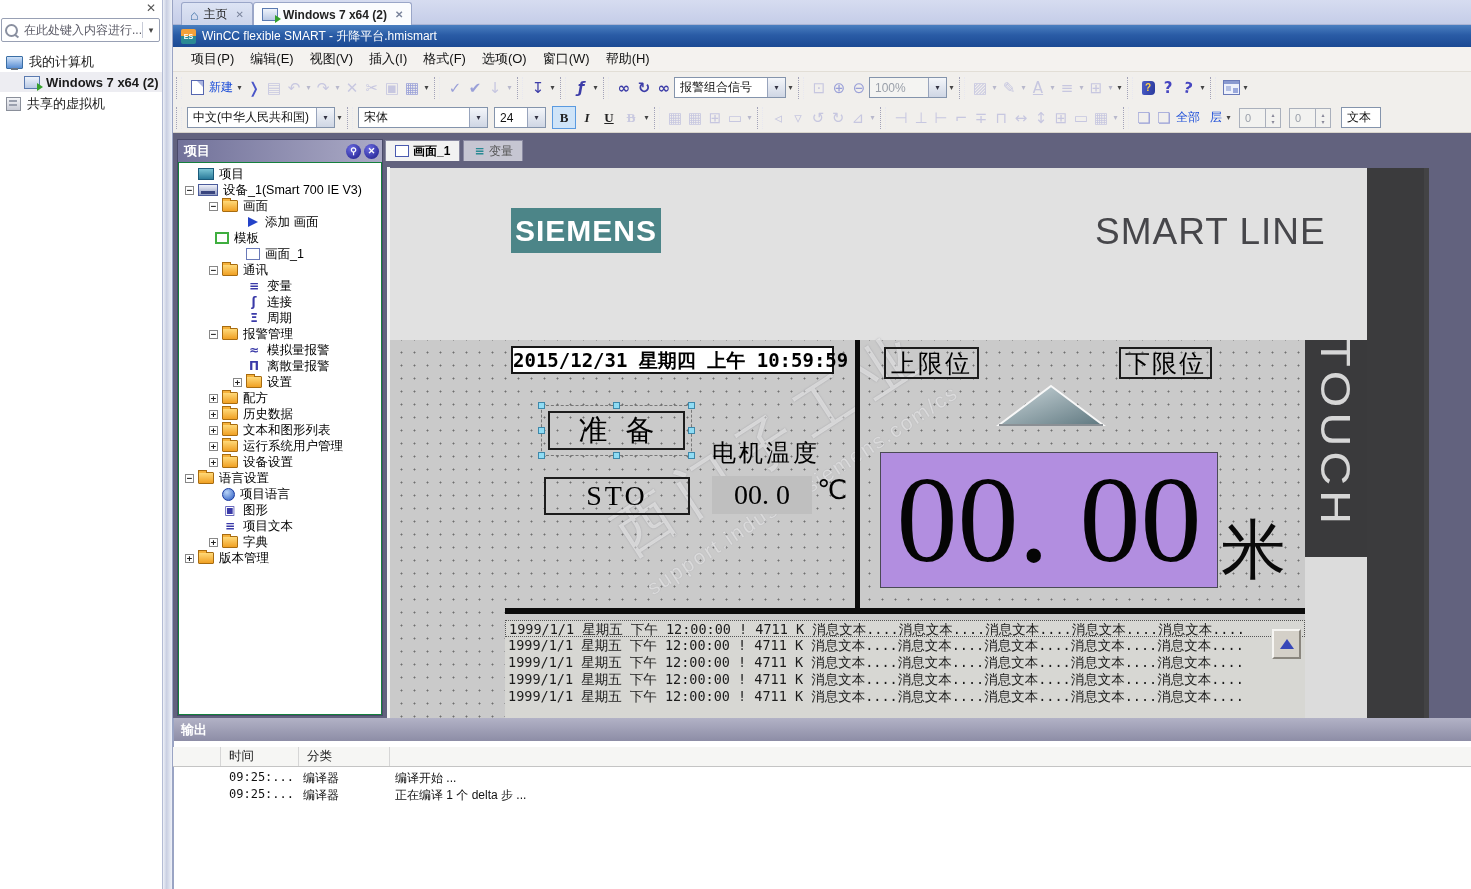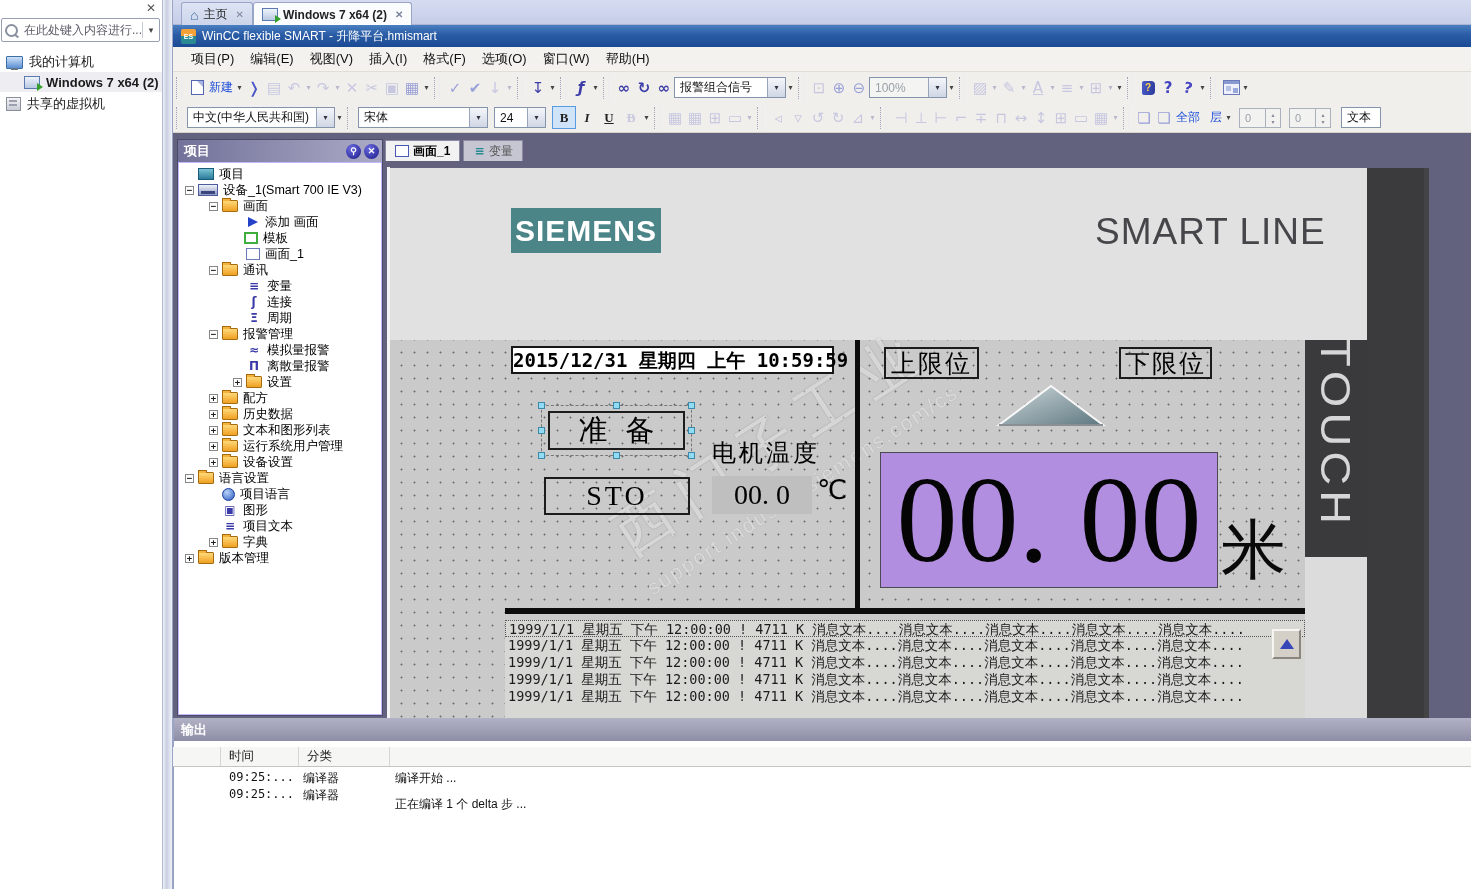--- a/index.html
+++ b/index.html
@@ -59,21 +59,21 @@
   .minipage::after{content:"";position:absolute;right:0;top:0;border:3px solid #aab4e0;border-left-color:transparent;border-bottom-color:transparent;}
   .ic-bookh{width:13px;height:14px;background:linear-gradient(100deg,#4a5cc8,#2a3a9c);border-radius:2px 4px 4px 2px;color:#ffd24a;font:bold 10px/14px "Liberation Sans",sans-serif;text-align:center;flex:none;}
   .ic-layout{width:15px;height:13px;border:1px solid #6a7ab8;background:#eef1fb;position:relative;flex:none;}
   .ic-layout::before{content:"";position:absolute;left:0;top:0;right:0;height:3px;background:#8a9ad0;}
   .ic-layout::after{content:"";position:absolute;left:2px;top:5px;width:5px;height:5px;background:#b4c0e4;box-shadow:7px 2px 0 #9aa8dc;}
 
   
   #workspace{left:173px;top:133px;width:1298px;height:585px;background:#62627e;}
 
   
-  #proj{left:4px;top:6px;width:206px;height:577px;background:#c4b5fd;border:1px solid #4a4a6a;box-sizing:border-box;}
+  #proj{left:4px;top:6px;width:206px;height:577px;background:#15803d;border:1px solid #4a4a6a;box-sizing:border-box;}
   #proj-h{height:22px;background:linear-gradient(90deg,#72729a,#abaac6);display:flex;align-items:center;color:#fff;font-weight:bold;font-size:13px;padding-left:6px;}
   .circ{width:15px;height:15px;border-radius:50%;background:radial-gradient(circle at 35% 30%,#6a6ae0,#1a1a88);color:#fff;font:bold 9px/15px "Liberation Sans",sans-serif;text-align:center;margin-left:3px;flex:none;}
   #tree{position:absolute;left:1px;top:23px;right:1px;bottom:1px;background:#fff;overflow:hidden;padding-top:3px;}
   .trow{display:flex;align-items:center;height:16px;font-size:12.5px;color:#000;white-space:nowrap;}
   .xb{width:9px;height:9px;border:1px solid #888;background:#fff;color:#222;font:bold 9px/7px "DejaVu Sans Mono",monospace;text-align:center;margin-right:4px;flex:none;box-sizing:border-box;}
   .xsp{width:9px;margin-right:4px;flex:none;}
   .ti{display:inline-block;width:16px;height:12px;position:relative;margin-right:5px;flex:none;box-sizing:border-box;}
   .ti-folder{background:linear-gradient(#ffd978,#f0a023);border:1px solid #a86c10;border-radius:1px;}
   .ti-folder::before{content:"";position:absolute;top:-3px;left:-1px;width:7px;height:2px;background:#f5b13a;border:1px solid #a86c10;border-bottom:none;}
   .ti-proj{background:linear-gradient(#7ac4d4,#2a7a9a);border:1px solid #1a5a7a;}
@@ -370,21 +370,21 @@
         <div class="trow" style="padding-left:30px;">
             <span class="xb">−</span>
             <span class="ti ti-folder"></span>
             <span>画面</span>
           </div>
         <div class="trow" style="padding-left:54px;">
             <span class="xsp"></span>
             <span class="ti ti-arrow"></span>
             <span>添加 画面</span>
           </div>
-        <div class="trow" style="padding-left:52px;font-family:Liberation Serif, serif;">
+        <div class="trow" style="padding-left:23px;font-family:Liberation Serif, serif;">
             <span class="xsp"></span>
             <span class="ti ti-template"></span>
             <span>模板</span>
           </div>
         <div class="trow" style="padding-left:54px;">
             <span class="xsp"></span>
             <span class="ti ti-screen"></span>
             <span>画面_1</span>
           </div>
         <div class="trow" style="padding-left:30px;">
@@ -579,17 +579,17 @@
         </div>
     </div>
     <div class="orow" style="top:52px;">
       <span class="ocell mono" style="left:56px;">09:25:...</span>
       <span class="ocell" style="left:130px;">编译器</span>
       <span class="ocell" style="left:222px;">编译开始 ...</span>
     </div>
     <div class="orow" style="top:69px;">
       <span class="ocell mono" style="left:56px;">09:25:...</span>
       <span class="ocell" style="left:130px;">编译器</span>
-      <span class="ocell" style="left:222px;margin-top:9px;">正在编译 1 个 delta 步 ...</span>
+      <span class="ocell" style="left:222px;">正在编译 1 个 delta 步 ...</span>
     </div>
   </div>
 
 </div>
 
 </body></html>

